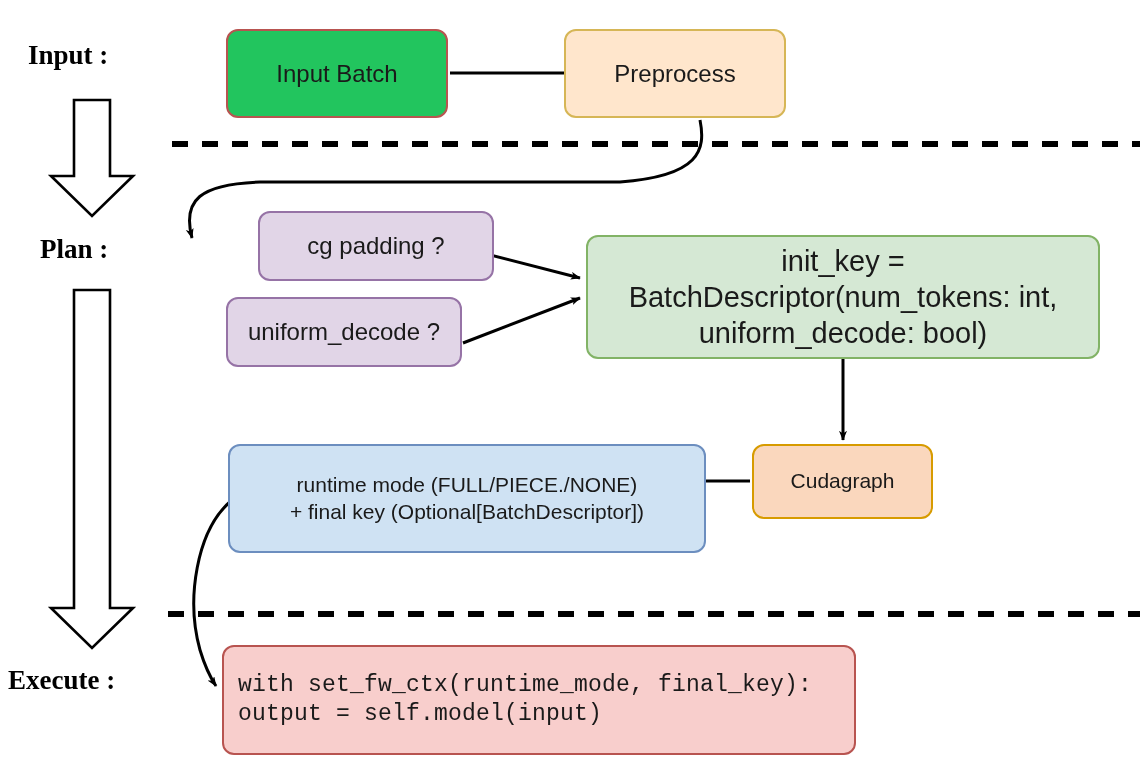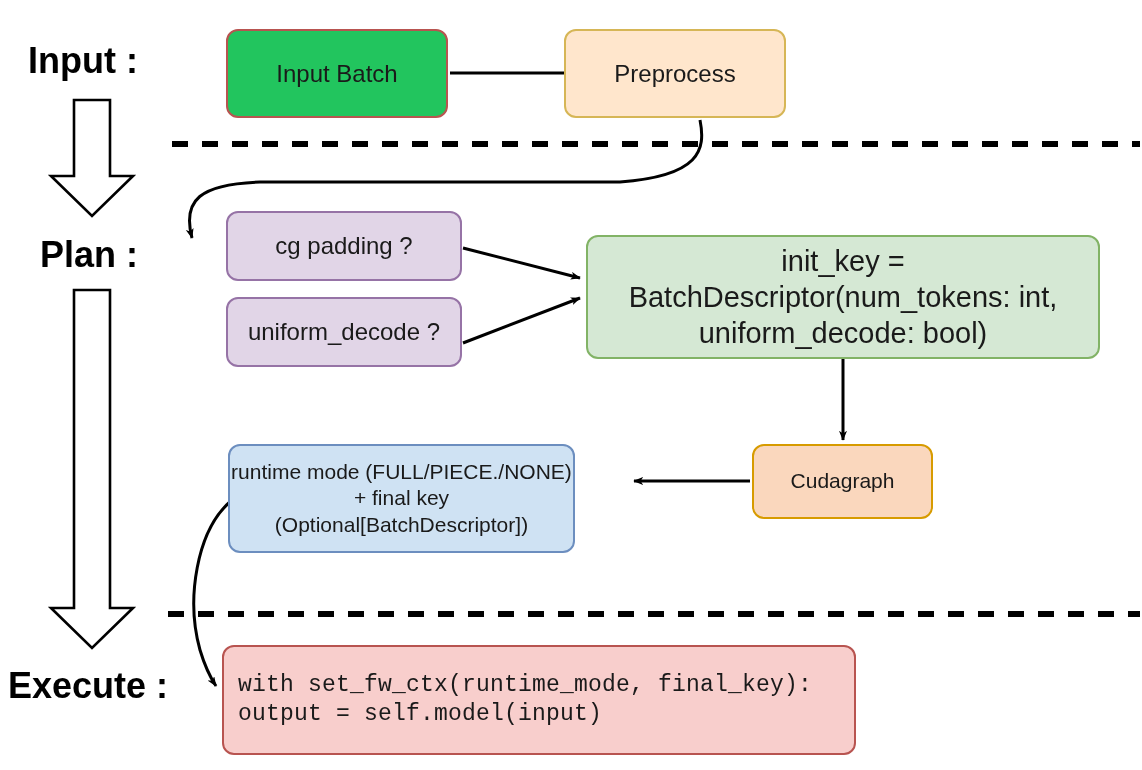--- a/index.html
+++ b/index.html
@@ -33,41 +33,41 @@
     border-radius: 12px;
     border-width: 2px;
     border-style: solid;
     font-family: "Liberation Sans", sans-serif;
     color: #1a1a1a;
     line-height: 1.25;
     white-space: pre-line;
   }
   .stage-label {
     position: absolute;
-    font-family: Liberation Sans, sans-serif;
+    font-family: Liberation Serif, serif;
     font-weight: bold;
-    font-size: 36px;
+    font-size: 27px;
     color: #000000;
     white-space: nowrap;
   }
   .code-node {
     font-family: "Liberation Mono", monospace;
     font-size: 23px;
     text-align: left;
     justify-content: flex-start;
     padding-left: 14px;
     letter-spacing: 0.2px;
   }
   
   #node-input-batch  { left: 226px; top: 29px;  width: 222px; height: 89px; font-size: 24px; }
   #node-preprocess   { left: 564px; top: 29px;  width: 222px; height: 89px; font-size: 24px; }
   #node-cg-padding   { left: 226px; top: 211px; width: 236px; height: 70px; font-size: 24px; }
   #node-uniform-dec  { left: 226px; top: 297px; width: 236px; height: 70px; font-size: 24px; }
   #node-init-key     { left: 586px; top: 235px; width: 514px; height: 124px; font-size: 29px; }
-  #node-runtime-mode { left: 228px; top: 444px; width: 347px; height: 109px; font-size: 21px; }
+  #node-runtime-mode { left: 228px; top: 444px; width: 478px; height: 109px; font-size: 21px; }
   #node-cudagraph    { left: 750px; top: 442px; width: 350px; height: 111px; font-size: 24px;
                        align-items: center; justify-content: flex-end; padding-right: 24px; }
   #node-dispatch     { left: 752px; top: 444px; width: 181px; height: 75px; font-size: 21px; }
   #node-code         { left: 222px; top: 645px; width: 634px; height: 110px; }
 </style>
 </head>
 <body>
 
 <div id="canvas">
 
@@ -104,21 +104,21 @@
   </svg>
 
   <div class="node" id="node-input-batch" style="background:#22c55e; border-color:#b85450;">
     <span>Input Batch</span>
   </div>
 
   <div class="node" id="node-preprocess" style="background:#ffe6cc; border-color:#d6b656;">
     <span>Preprocess</span>
   </div>
 
-  <div class="node" id="node-cg-padding" style="background:#e1d5e7; border-color:#9673a6;">
+  <div class="node" id="node-cg-padding" style="background:#e1d5e7; border-color:#9673a6;margin-left:32px;">
     <span>cg padding ?</span>
   </div>
 
   <div class="node" id="node-uniform-dec" style="background:#e1d5e7; border-color:#9673a6;">
     <span>uniform_decode ?</span>
   </div>
 
   <div class="node" id="node-init-key" style="background:#d5e8d4; border-color:#82b366;">
     <span>init_key = BatchDescriptor(num_tokens: int,
 uniform_decode: bool)</span>

